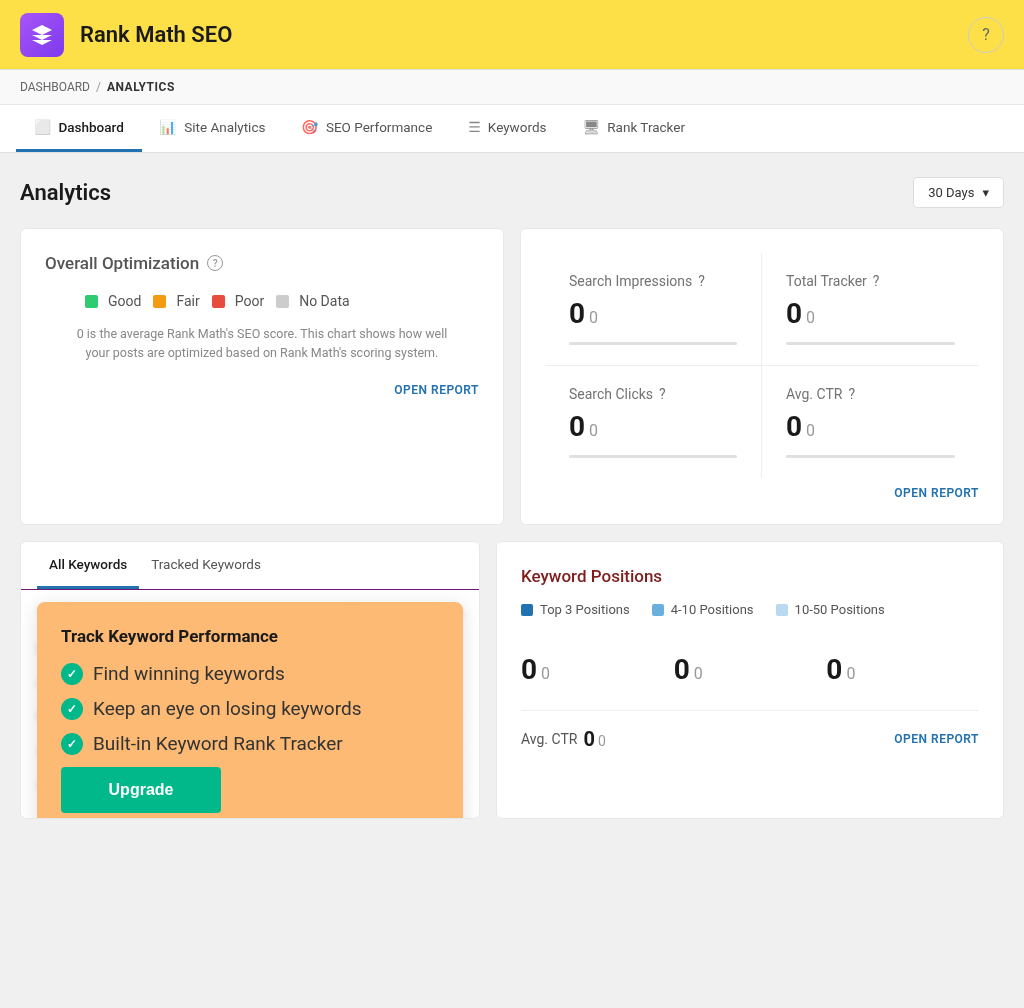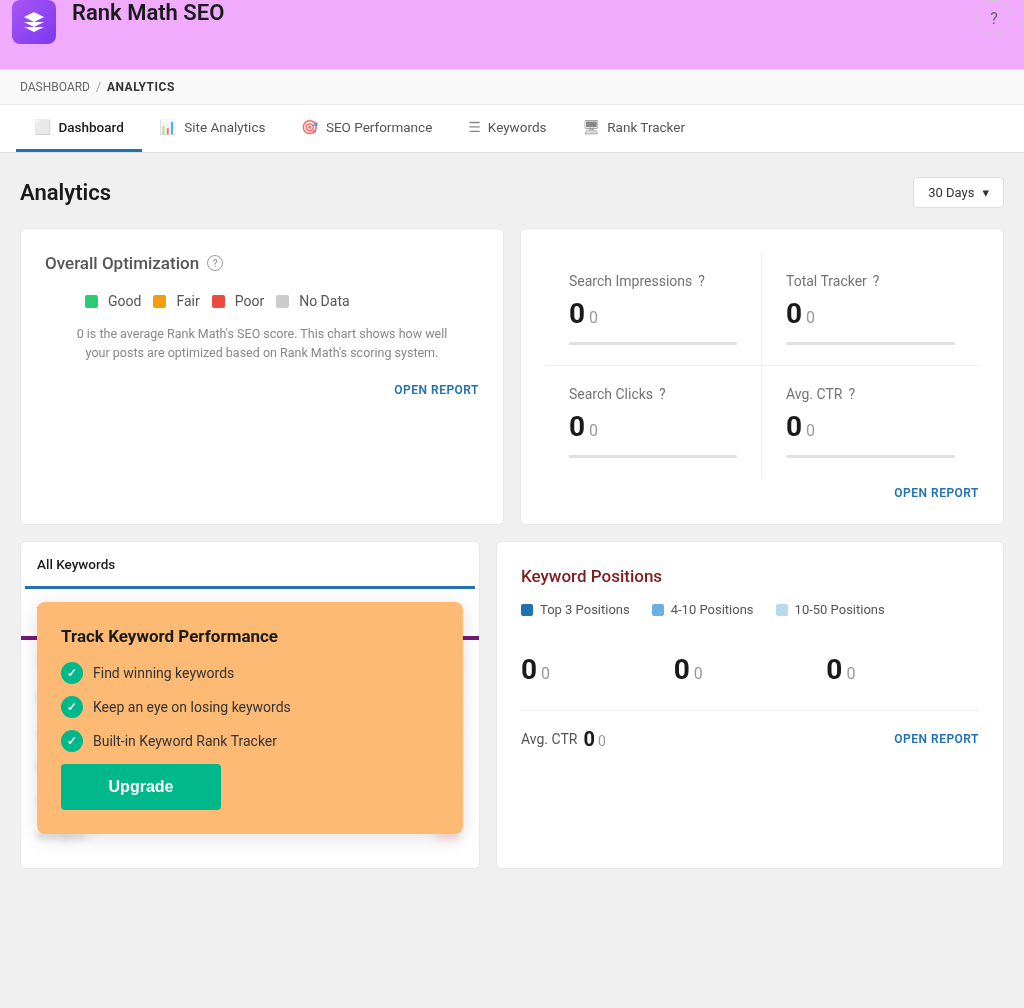--- a/index.html
+++ b/index.html
@@ -1,19 +1,19 @@
 <!DOCTYPE html>
 <html><head>
   <meta charset="utf-8">
   <style>
     * { box-sizing: border-box; margin: 0; padding: 0; }
     body { font-family: -apple-system, BlinkMacSystemFont, 'Segoe UI', Roboto, sans-serif; background: #f0f0f1; color: #333; font-size: 14px; }
 
     
-    .header { background: #f0abfc; border-bottom: 1px solid #e0e0e0; display: flex; padding: 0 12px; height: 70px; }
+    .header { background: #fde047; border-bottom: 1px solid #e0e0e0; display: flex; align-items: center; padding: 0 20px; height: 70px; }
     .header-logo { width: 44px; height: 44px; background: linear-gradient(135deg, #a855f7, #7c3aed); border-radius: 8px; display: flex; align-items: center; justify-content: center; margin-right: 16px; flex-shrink: 0; }
     .header-logo svg { width: 24px; height: 24px; fill: white; }
     .header-title { font-size: 22px; font-weight: 600; color: #1a1a1a; flex: 1; }
     .header-help { width: 36px; height: 36px; border: 1.5px solid #ccc; border-radius: 50%; display: flex; align-items: center; justify-content: center; cursor: pointer; color: #666; font-size: 16px; }
 
     
     .breadcrumb { background: #f9f9f9; border-bottom: 1px solid #e8e8e8; padding: 10px 20px; font-size: 12px; color: #666; display: flex; align-items: center; gap: 6px; }
     .breadcrumb-separator { color: #999; }
     .breadcrumb-current { font-weight: 700; color: #333; letter-spacing: 0.5px; }
 
@@ -63,37 +63,37 @@
     .metric-value .big { font-size: 28px; font-weight: 700; color: #1a1a1a; }
     .metric-value .small { font-size: 16px; color: #999; }
     .metric-bar-container { height: 3px; background: #e0e0e0; border-radius: 2px; position: relative; }
     .metric-bar-fill { position: absolute; top: 0; left: 0; height: 100%; background: #2271b1; border-radius: 2px; }
 
     
     .bottom-row { display: flex; gap: 16px; }
     .keywords-card { flex: 1; max-width: 490px; background: #fff; border: 1px solid #e8e8e8; border-radius: 6px; overflow: hidden; position: relative; }
     .positions-card { flex: 1; background: #fff; border: 1px solid #e8e8e8; border-radius: 6px; padding: 24px; }
 
-    .keywords-tabs { display: flex; border-bottom: 4px solid #701a75; padding: 0 4px; flex-direction: column; }
+    .keywords-tabs { display: flex; border-bottom: 1px solid #701a75; padding: 0 16px; }
     .keywords-tab { padding: 14px 12px; font-size: 13.5px; cursor: pointer; border-bottom: 3px solid transparent; color: #555; }
     .keywords-tab.active { color: #1a1a1a; border-bottom: 3px solid #2271b1; font-weight: 500; }
 
     .keywords-content { padding: 16px; min-height: 200px; filter: blur(3px); opacity: 0.5; }
     .keywords-header-row { display: flex; justify-content: space-between; margin-bottom: 12px; }
     .keywords-col-header { font-size: 12px; color: #888; font-weight: 600; }
     .keyword-row { display: flex; justify-content: space-between; align-items: center; padding: 8px 0; border-bottom: 1px solid #f5f5f5; }
     .keyword-text { font-size: 13px; color: #555; width: 140px; overflow: hidden; text-overflow: ellipsis; white-space: nowrap; }
     .keyword-badge { font-size: 11px; padding: 2px 6px; border-radius: 10px; }
     .badge-red { background: #fde8e8; color: #e74c3c; }
     .badge-green { background: #e8f8ef; color: #2ecc71; }
 
     
     .popup-overlay { position: absolute; top: 60px; left: 16px; right: 16px; background: #fdba74; border-radius: 8px; padding: 24px; box-shadow: 0 4px 20px rgba(0,0,0,0.12); z-index: 10; }
     .popup-title { font-size: 17px; font-weight: 700; color: #1a1a1a; margin-bottom: 16px; }
-    .popup-feature { display: flex; align-items: center; gap: 10px; margin-bottom: 12px; font-size: 14px; color: #333; }
+    .popup-feature { display: flex; align-items: center; gap: 10px; margin-bottom: 12px; font-size: 19px; color: #333; }
     .check-icon { width: 22px; height: 22px; background: #00b88a; border-radius: 50%; display: flex; align-items: center; justify-content: center; flex-shrink: 0; }
     .check-icon::after { content: '✓'; color: white; font-size: 12px; font-weight: 700; }
     .upgrade-btn { background: #00b88a; color: white; border: none; border-radius: 4px; padding: 14px 32px; font-size: 16px; font-weight: 600; cursor: pointer; margin-top: 8px; display: block; width: 160px; }
 
     
     .positions-title { font-size: 17px; font-weight: 500; color: #7f1d1d; margin-bottom: 16px; }
     .positions-legend { display: flex; gap: 22px; margin-bottom: 20px; flex-wrap: wrap; }
     .pos-legend-item { display: flex; align-items: center; gap: 7px; font-size: 13px; color: #555; }
     .pos-dot { width: 12px; height: 12px; border-radius: 2px; }
     .pos-dot.top3 { background: #2271b1; }

